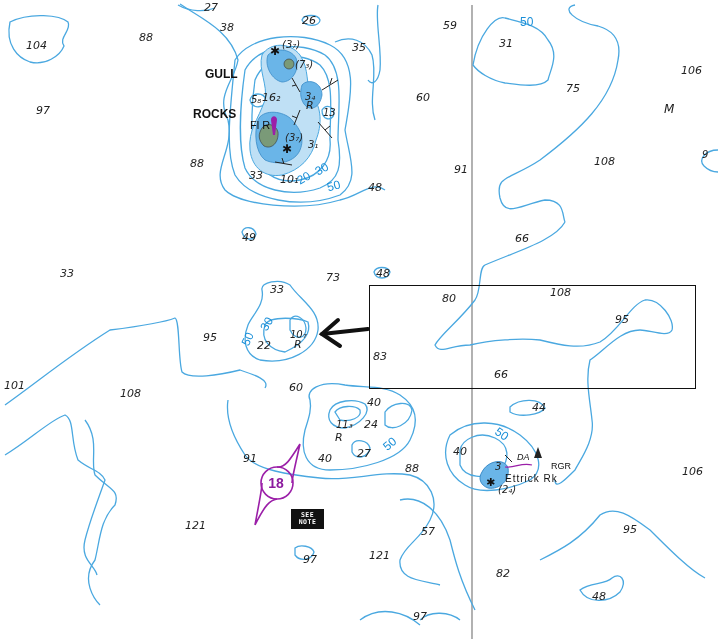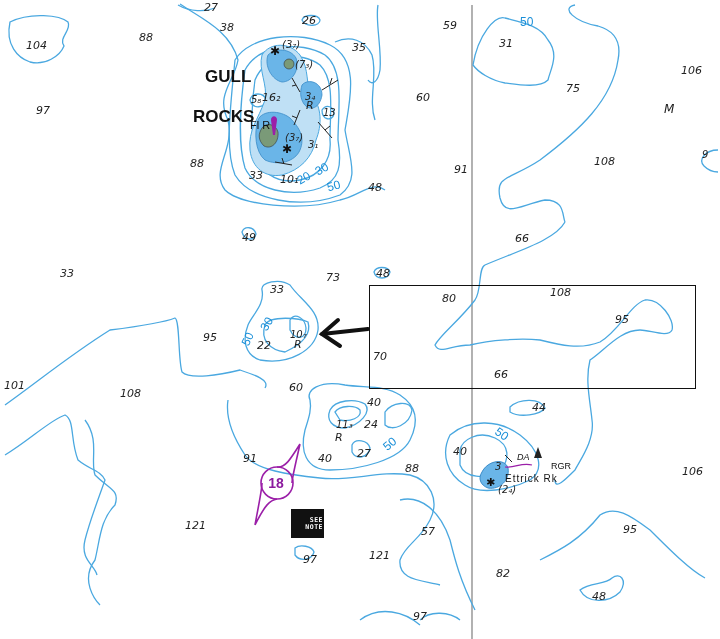--- a/index.html
+++ b/index.html
@@ -1,24 +1,24 @@
 <!DOCTYPE html>
 <html><head>
 <meta charset="utf-8">
 <style>
   html,body{margin:0;padding:0;background:#fff;}
   #chart{position:relative;width:720px;height:639px;overflow:hidden;background:#fff;font-family:"DejaVu Sans",sans-serif;}
   #chart svg.base{position:absolute;left:0;top:0;}
   .sounding{position:absolute;font-style:italic;font-size:11px;color:#222;line-height:1;white-space:nowrap;}
-  .name{position:absolute;font-family:"Liberation Sans",sans-serif;font-weight:bold;font-size:17px;color:#111;line-height:1;}
+  .name{position:absolute;font-family:"Liberation Sans",sans-serif;font-weight:bold;font-size:12px;color:#111;line-height:1;}
   .small{position:absolute;font-family:"Liberation Sans",sans-serif;font-size:10px;color:#111;line-height:1;}
   .contour-lbl{position:absolute;font-family:"Liberation Sans",sans-serif;font-size:12px;color:#1a8fd8;line-height:1;}
   .callout{position:absolute;left:369px;top:285px;width:327px;height:104px;border:1.5px solid #111;box-sizing:border-box;background:rgba(255,255,255,0.0);}
   .callout-text{position:absolute;left:391px;top:343px;font-family:"DejaVu Serif",serif;font-weight:bold;font-size:25px;color:#111;line-height:1;letter-spacing:-0.5px;}
-  .see-note{position:absolute;left:291px;top:509px;width:33px;height:29px;background:#111;border:1px solid #111;box-sizing:border-box;display:flex;flex-direction:column;align-items:flex-end;justify-content:center;}
+  .see-note{position:absolute;left:291px;top:509px;width:33px;height:20px;background:#111;border:1px solid #111;box-sizing:border-box;display:flex;flex-direction:column;align-items:center;justify-content:center;}
   .see-note span{color:#fff;font-family:"DejaVu Sans Mono",monospace;font-size:6.5px;font-weight:bold;line-height:7px;letter-spacing:0.5px;}
   .badge18{position:absolute;left:264px;top:475px;width:24px;height:16px;text-align:center;font-family:"Liberation Sans",sans-serif;font-weight:bold;font-size:14px;color:#8b1a9e;}
 </style>
 </head>
 <body>
 
 <div id="chart">
   <svg class="base" width="720" height="639" viewBox="0 0 720 639">
 
     <line x1="472" y1="5" x2="472" y2="639" stroke="#888" stroke-width="1.3"></line>
@@ -184,21 +184,21 @@
   <span class="sounding" style="left:515px;top:233px;">66</span>
   <span class="sounding" style="left:60px;top:268px;">33</span>
   <span class="sounding" style="left:270px;top:284px;">33</span>
   <span class="sounding" style="left:376px;top:268px;">48</span>
   <span class="sounding" style="left:442px;top:293px;">80</span>
   <span class="sounding" style="left:550px;top:287px;">108</span>
   <span class="sounding" style="left:615px;top:314px;">95</span>
   <span class="sounding" style="left:290px;top:330px;font-size:10px;">10₇</span>
   <span class="sounding" style="left:257px;top:340px;">22</span>
   <span class="sounding" style="left:203px;top:332px;">95</span>
-  <span class="sounding" style="left:373px;top:351px;">70</span>
+  <span class="sounding" style="left:373px;top:351px;">83</span>
   <span class="sounding" style="left:494px;top:369px;">66</span>
   <span class="sounding" style="left:4px;top:380px;">101</span>
   <span class="sounding" style="left:120px;top:388px;">108</span>
   <span class="sounding" style="left:289px;top:382px;">60</span>
   <span class="sounding" style="left:367px;top:397px;">40</span>
   <span class="sounding" style="left:336px;top:420px;font-size:10px;">11₃</span>
   <span class="sounding" style="left:364px;top:419px;">24</span>
   <span class="sounding" style="left:532px;top:402px;">44</span>
   <span class="sounding" style="left:357px;top:448px;">27</span>
   <span class="sounding" style="left:318px;top:453px;">40</span>

